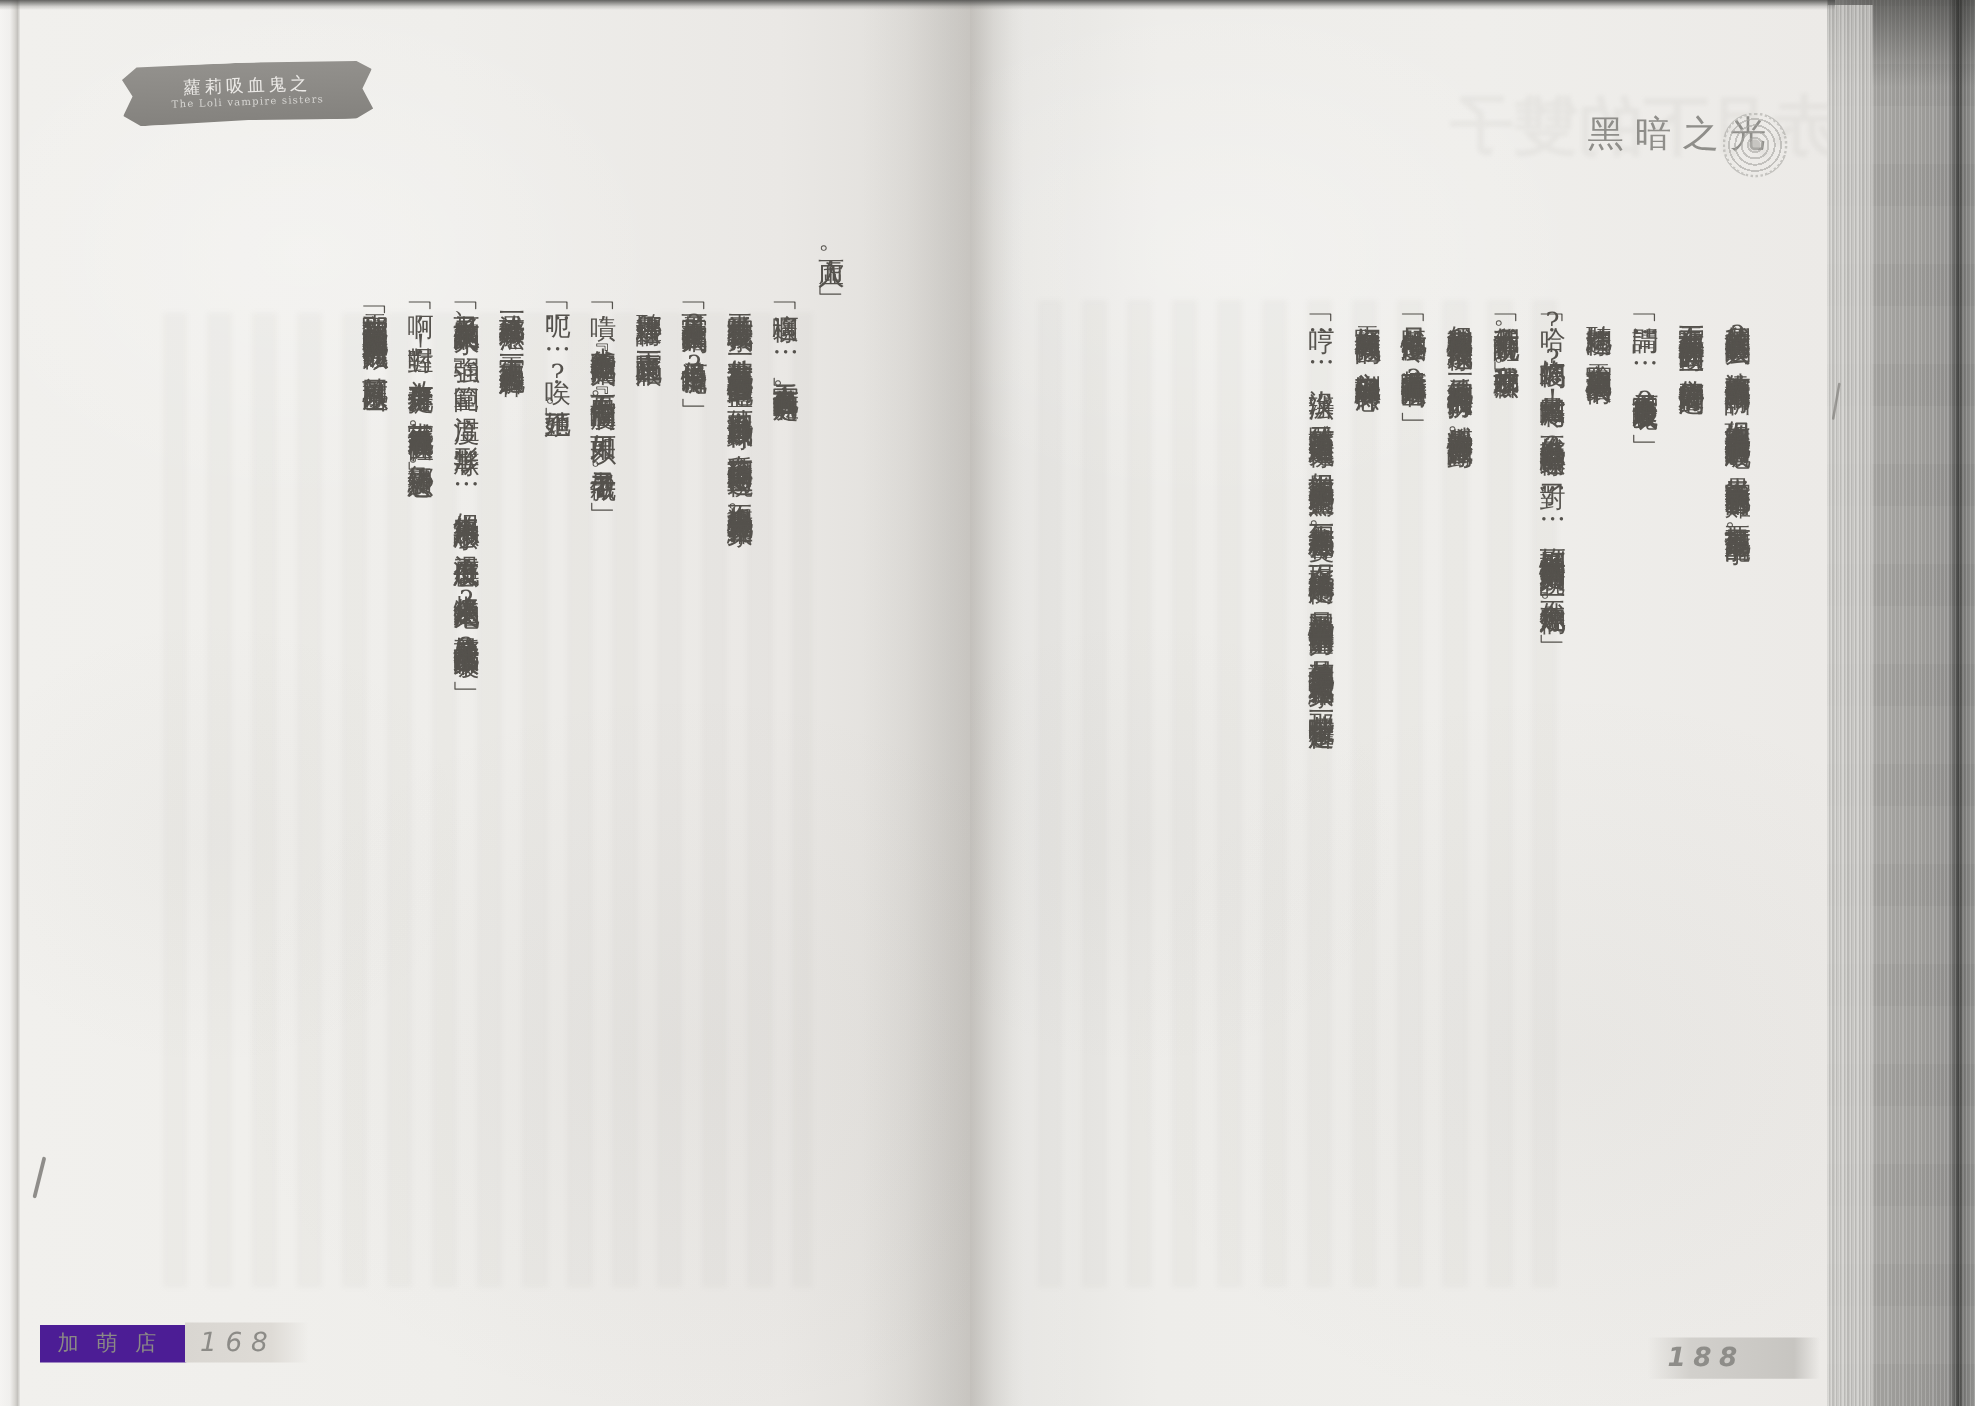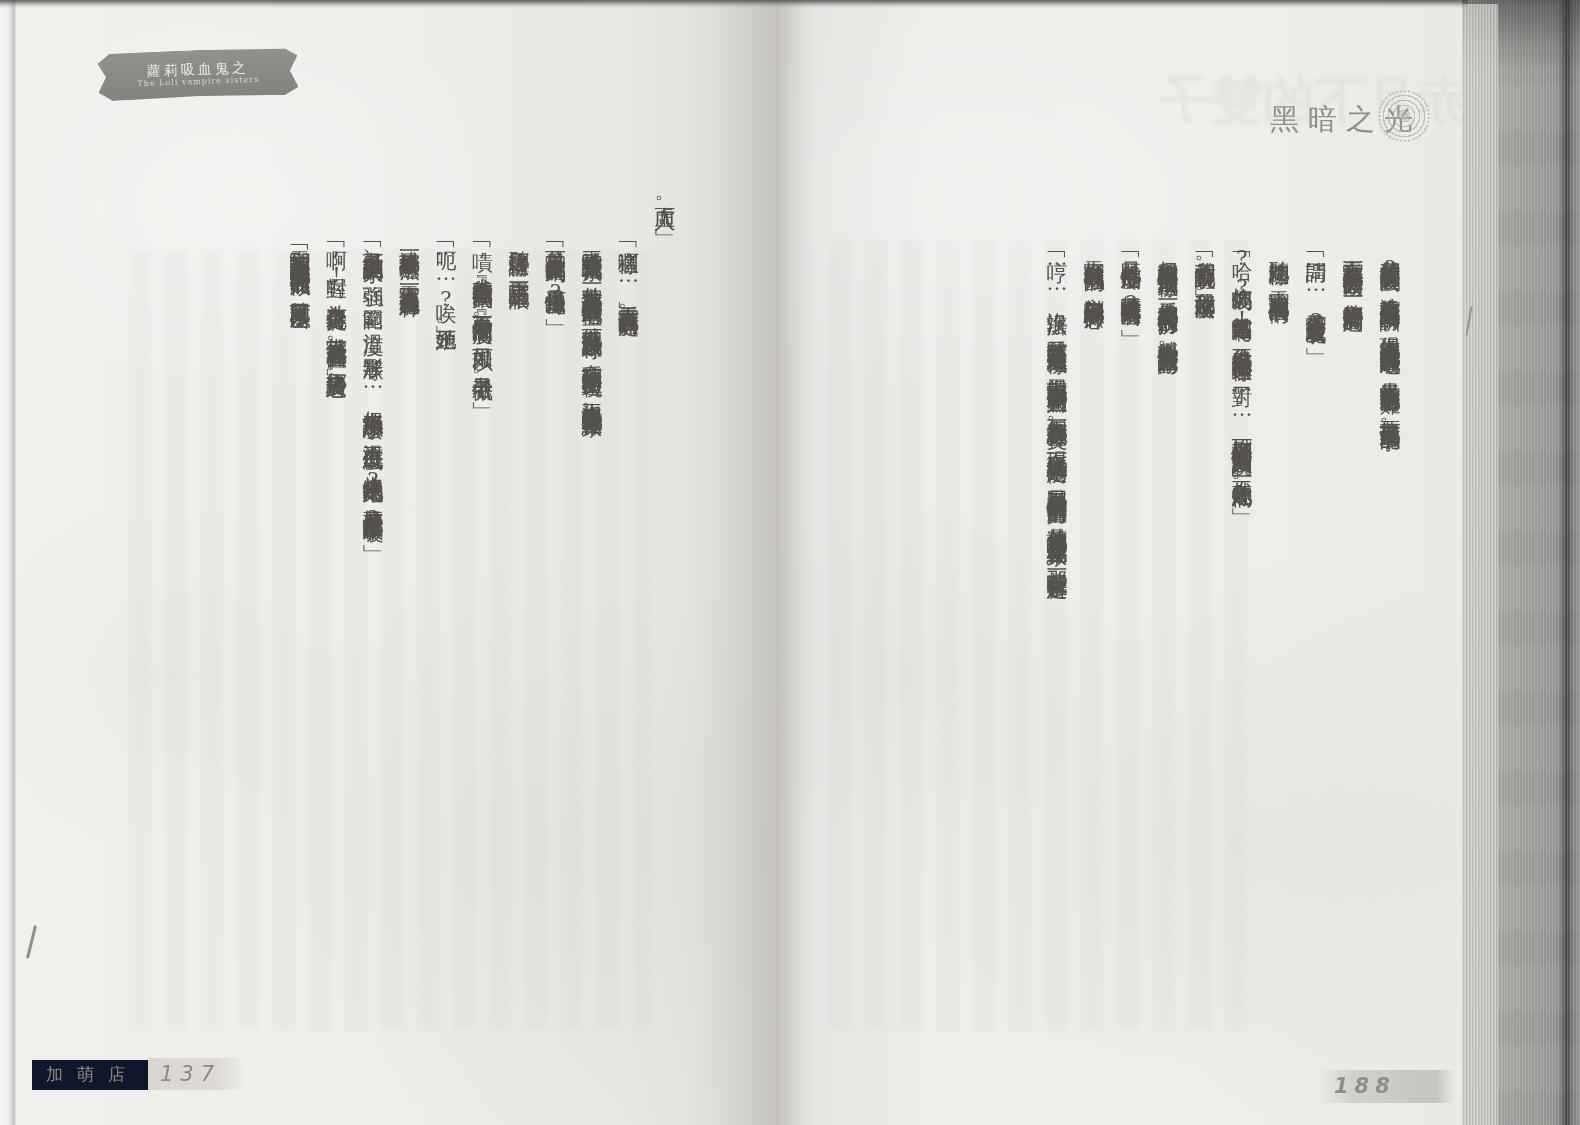--- a/index.html
+++ b/index.html
@@ -91,21 +91,21 @@
     white-space:nowrap;
   }
   
   #logo-bleed{
     position:absolute; left:1140px; top:66px; width:330px;
     font-size:52px; font-weight:bold; color:#b9b7b2; white-space:nowrap;
     transform:scaleX(-1); opacity:.16; filter:blur(1.5px);
   }
   
   #chapter{
-    position:absolute; left:1270px; top:100px;
+    position:absolute; left:1270px; top:88px;
     font-size:29px; letter-spacing:9px; color:#8f8e8a; white-space:nowrap;
   }
   #rosette{
     position:absolute; left:1378px; top:90px; width:48px; height:48px; border-radius:50%;
     background:
       radial-gradient(circle at 50% 50%, #b7b6b2 0 4px, transparent 5px),
       repeating-radial-gradient(circle at 50% 50%, rgba(165,164,160,.9) 0 1.5px, transparent 1.5px 5px);
     border:2px dotted #b1b0ac; opacity:.65;
   }
   
@@ -121,21 +121,21 @@
   
   .bleed{
     position:absolute; pointer-events:none; opacity:.5; filter:blur(2px);
     background:repeating-linear-gradient(90deg, rgba(150,147,140,.12) 0 20px, transparent 20px 36px);
   }
   #bleed-left{left:130px; top:250px; width:520px; height:780px;}
   #bleed-right{left:830px; top:240px; width:430px; height:790px;}
   
   #stamp{
     position:absolute; left:32px; top:1060px; padding:3px 10px 4px 14px;
-    background:#0f172a; color:#8b8a86; font-size:17px; letter-spacing:14px;
+    background:#4c1d95; color:#8b8a86; font-size:17px; letter-spacing:14px;
     font-family:"DejaVu Sans","Liberation Sans",sans-serif;
     text-align:right;
   }
   #pnum-left{
     position:absolute; left:148px; top:1058px; padding:4px 26px 4px 12px;
     background:linear-gradient(90deg,#d9d6d1, #dedbd6 70%, transparent);
     color:#8c8b87; font-size:21px; font-style:italic; letter-spacing:7px;
     font-family:"DejaVu Sans","Liberation Sans",sans-serif;
   }
   #pnum-right{
@@ -189,21 +189,21 @@
       <p>　　聽她這樣問,雷文臉上立刻浮現不爽的表情:</p>
       <p>　　「哈?妳傻的嗎?當然是因爲冷啊!不然妳以爲老子喜歡穿這樣啊?對了……妳可別把老子怕冷的事情到處和別人說,不然一定燒死妳們。」</p>
       <p>　　「我們才不會亂說啦。」我才沒那麼無聊。</p>
       <p>　　但我眞沒想到雷文竟然怕冷怕成這樣,看他總是一副熊熊烈火般的打扮,感覺上對冷的耐性應該很高才對。</p>
       <p>　　「只是既然你這麼怕冷,幹嘛還要在這種時候外出啊?」</p>
       <p>　　雷文好像就在等我問他似的,立刻以抱怨般的口吻碎碎念:</p>
       <p>　　「哼……沒辦法,雖然第二區表面上是這個鬼樣,但黑市和地下街所帶來的利益驚人,每個人都想趁機分一杯羹。現在之所以能維持一定的平衡,是因爲那些雜碎很畏懼本大爺的力量。若是讓他們覺得老子冬天就只會龜縮在家,那些嘍囉就一定會趁</p>
     </div>
 
   <div id="stamp">加萌店</div>
-  <div id="pnum-left">137</div>
+  <div id="pnum-left">168</div>
   <div id="pnum-right">188</div>
 
   <div id="edge-left"></div>
   <div id="gutter"></div>
   <div id="edge-right"></div>
   <div id="edge-lines"></div>
   <div id="edge-top"></div>
   <div id="mark-left" class="mark"></div>
   <div id="mark-right" class="mark"></div>
 

